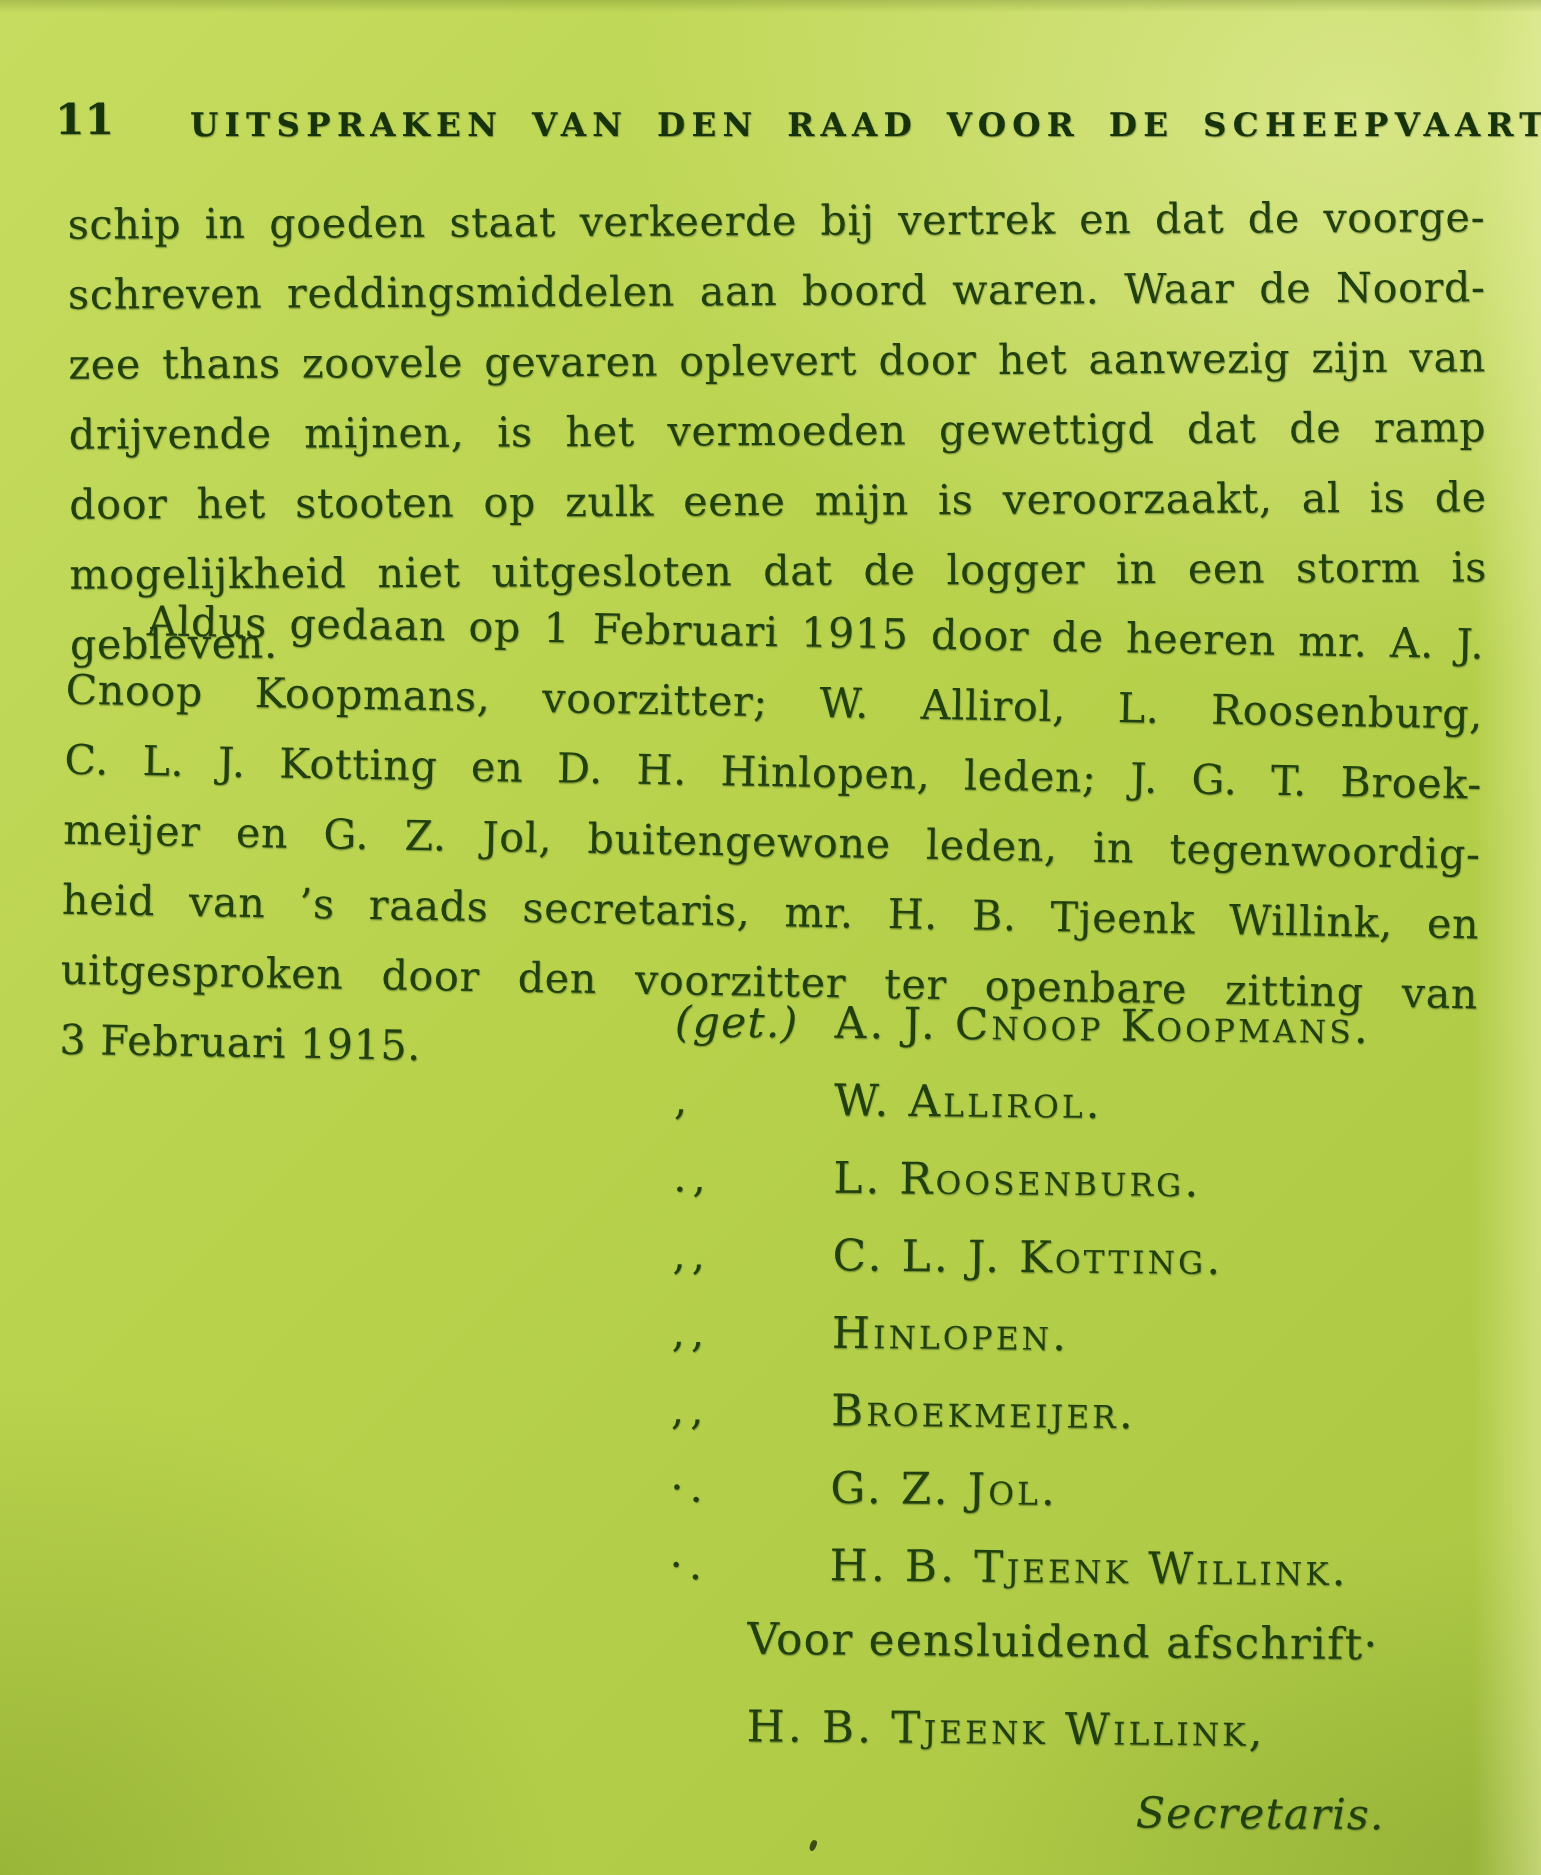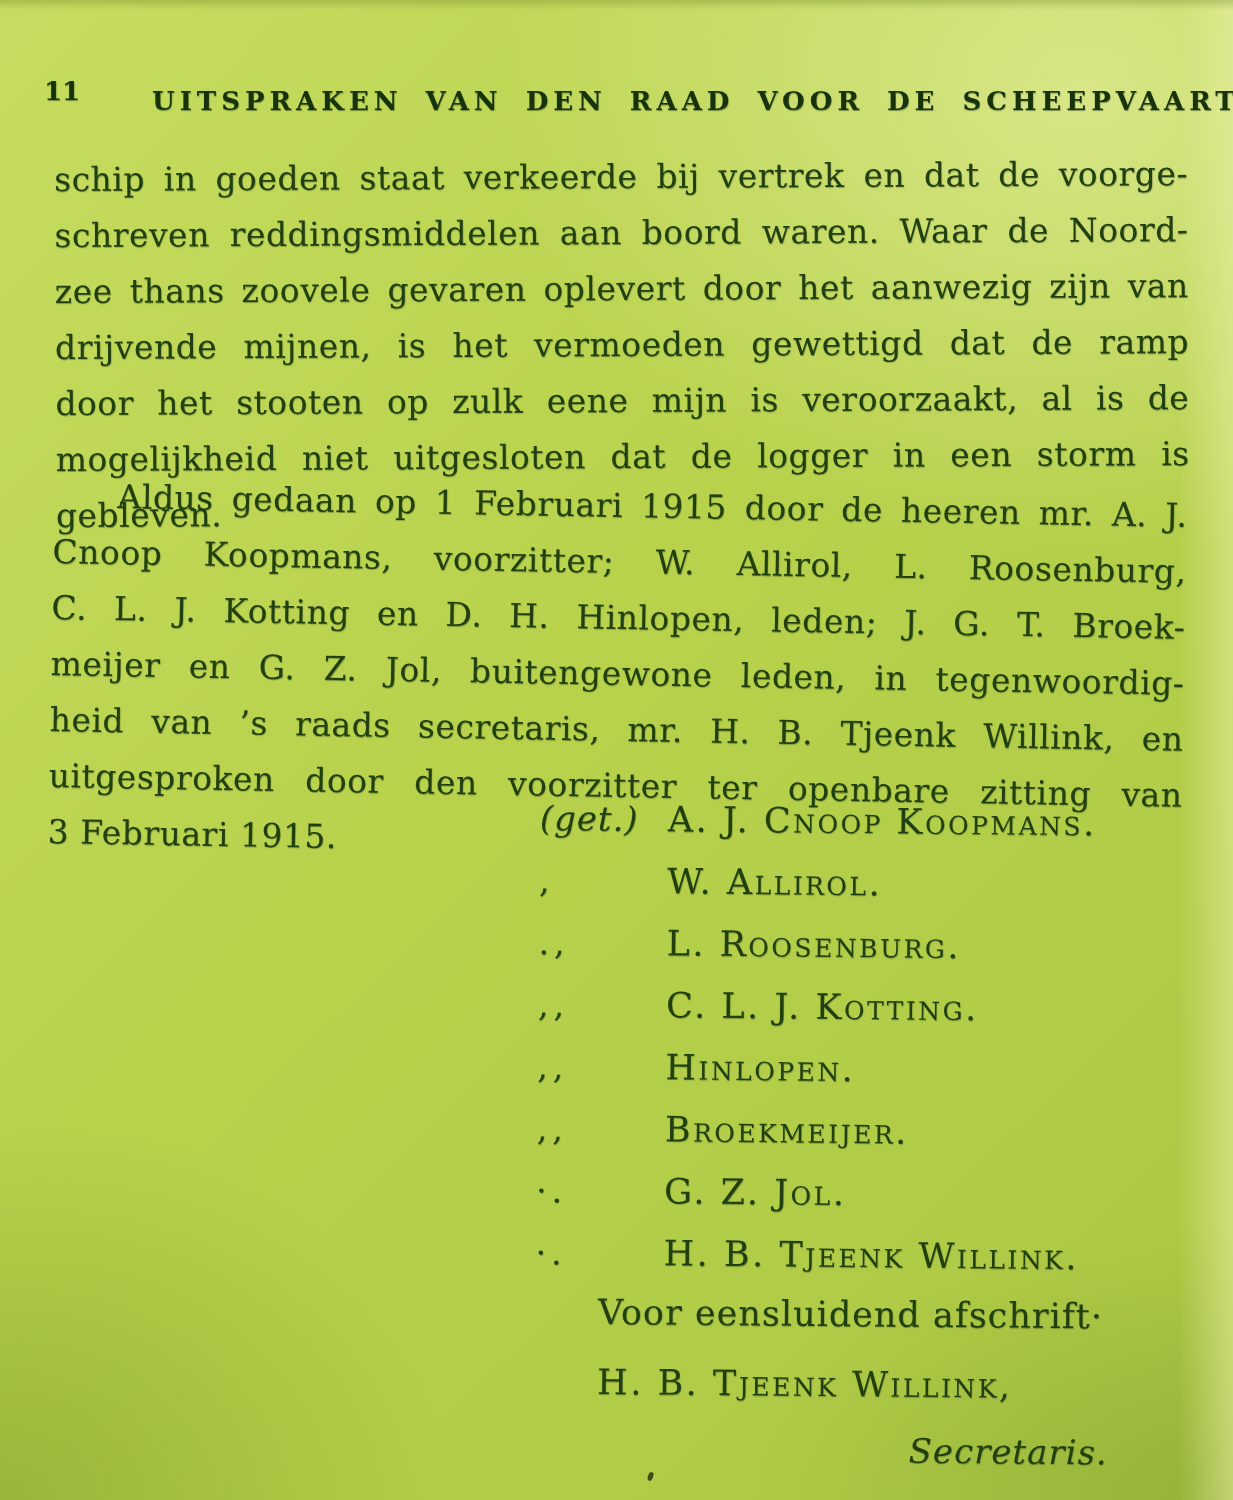--- a/index.html
+++ b/index.html
@@ -16,21 +16,21 @@
       radial-gradient(ellipse 750px 650px at 0% 100%, rgba(120,150,35,0.45), rgba(120,150,35,0) 60%),
       radial-gradient(ellipse 900px 500px at 100% 100%, rgba(118,148,40,0.42), rgba(118,148,40,0) 55%),
       linear-gradient(135deg, #c6dc60 0%, #b8d24c 45%, #abc743 100%);
   }
   .page { position: absolute; inset: 0; }
 
   .ink { color: #21400f; text-shadow: 0.5px 0.9px 1px rgba(25,45,10,0.40); }
 
   .pgnum {
     position: absolute; left: 44px; top: 76px;
-    font-size: 26px; font-weight: 700; color: #17330b;
+    font-size: 34px; font-weight: 700; color: #17330b;
     text-shadow: 0.5px 0.8px 1px rgba(20,40,8,0.45);
   }
   .runhead {
     position: absolute; left: 152px; top: 86px;
     font-size: 26px; font-weight: 700;
     letter-spacing: 5px; word-spacing: 9px;
     color: #17330b;
     text-shadow: 0.5px 0.8px 1px rgba(20,40,8,0.45);
     white-space: nowrap;
   }

